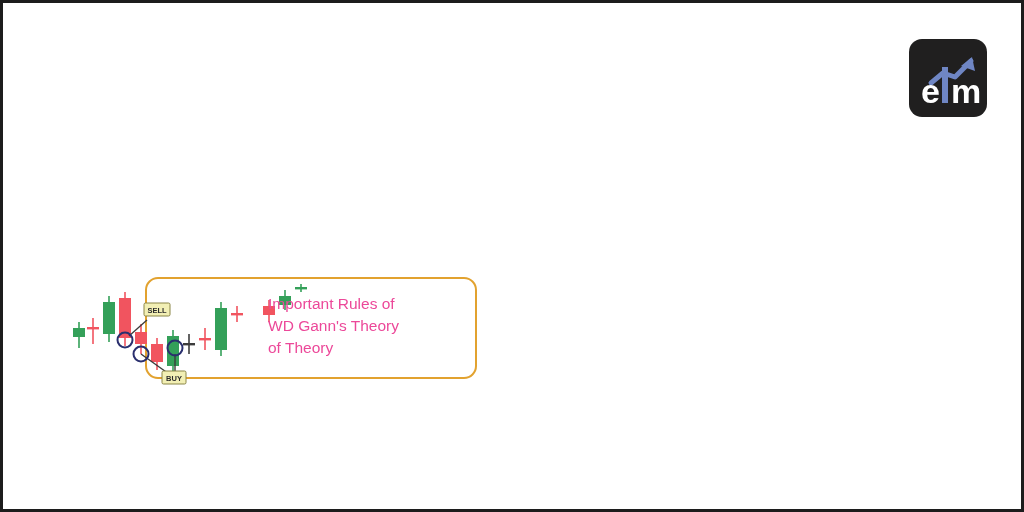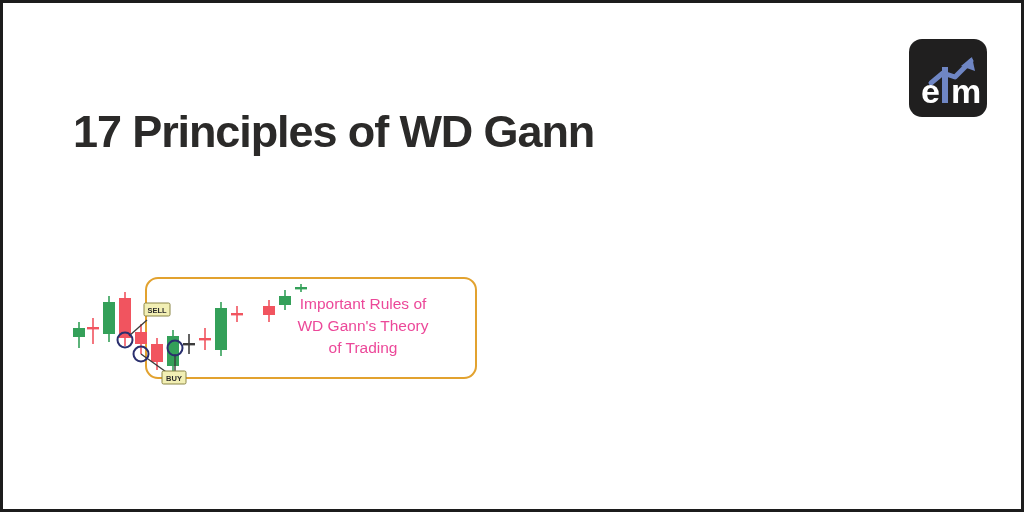--- a/index.html
+++ b/index.html
@@ -49,21 +49,20 @@
     font-family: "Liberation Sans", sans-serif;
   }
 
   
   .figure {
     position: absolute;
     left: 60px;
     top: 255px;
     width: 440px;
     height: 140px;
-    text-align: center;
   }
 
   .callout-box {
     position: absolute;
     left: 82px;
     top: 19px;
     width: 332px;
     height: 102px;
     border: 2px solid #e2a22f;
     border-radius: 13px;
@@ -102,21 +101,20 @@
 
       <polyline points="22,44 34,34 46,38 62,22" fill="none" stroke="#6f86c4" stroke-width="5" stroke-linecap="round" stroke-linejoin="round"></polyline>
       <polygon points="63,18 66,32 52,27" fill="#6f86c4"></polygon>
 
       <text x="12" y="64" font-family="'Liberation Sans', sans-serif" font-size="34" font-weight="700" fill="#ffffff">e</text>
       <rect x="33" y="28" width="6" height="36" fill="#6f86c4"></rect>
       <text x="42" y="64" font-family="'Liberation Sans', sans-serif" font-size="34" font-weight="700" fill="#ffffff">m</text>
     </svg>
   </div>
 
-  <h1 class="page-title">17 Principles of WD Gann</h1>
 
   <div class="figure">
 
     <div class="callout-box"></div>
 
     <svg class="chart-svg" viewBox="0 0 440 140">
 
       <g>
 
         <g>
@@ -205,17 +203,17 @@
 
       <g>
         <rect x="99" y="113" width="24" height="13" rx="1.5" fill="#f2efb4" stroke="#8a8546" stroke-width="1"></rect>
         <text x="111" y="123" text-anchor="middle" font-family="'Liberation Sans', sans-serif" font-size="7.5" font-weight="700" fill="#2b2b2b">BUY</text>
       </g>
     </svg>
 
     <div class="callout-text">
       <div>Important Rules of</div>
       <div>WD Gann's Theory</div>
-      <div>of Trading</div>
+      <div>of Theory</div>
     </div>
 
   </div>
 </div>
 
 </body></html>

